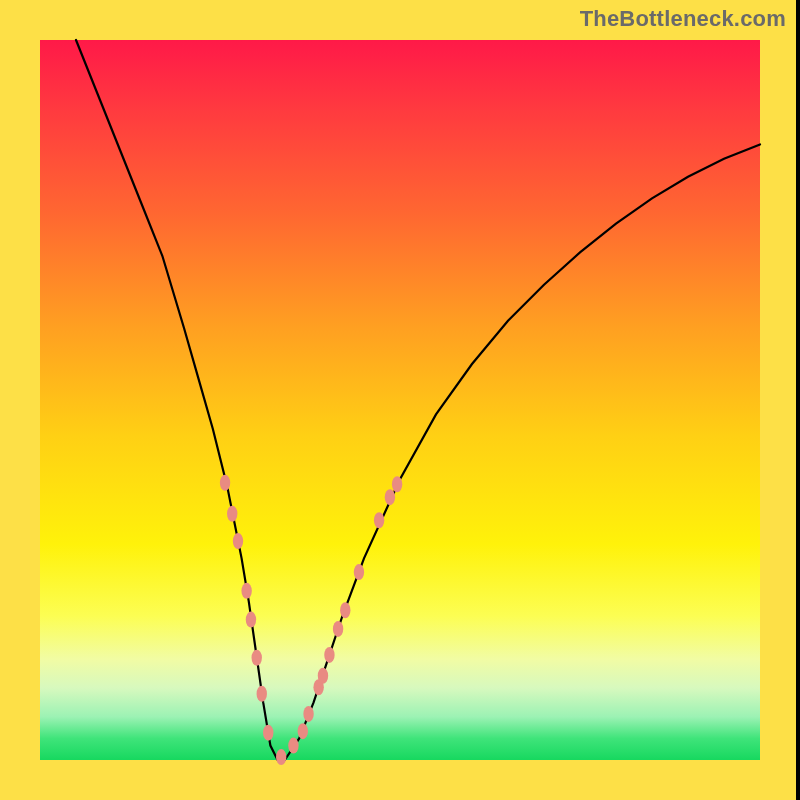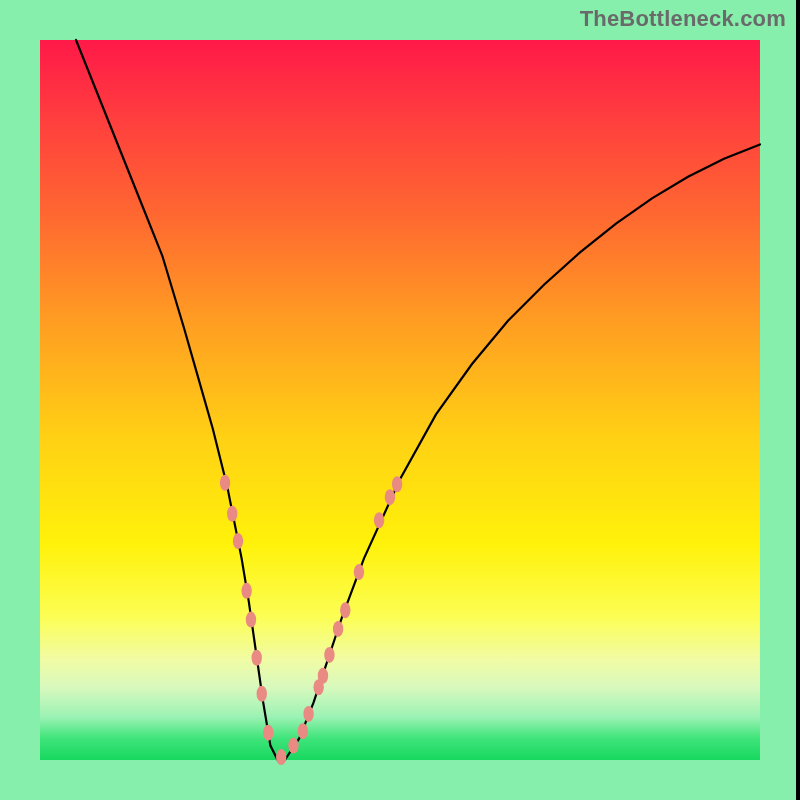--- a/index.html
+++ b/index.html
@@ -1,21 +1,21 @@
 <!DOCTYPE html>
 <html><head>
 <meta charset="utf-8">
 <style>
   * { margin: 0; padding: 0; box-sizing: border-box; }
   html, body { width: 800px; height: 800px; overflow: hidden; background: #000; }
   .stage {
     position: relative;
     width: 796px;
     height: 800px;
-    background: #86efac;
+    background: #fde047;
   }
   .plot-area {
     position: absolute;
     left: 40px;
     top: 40px;
     width: 720px;
     height: 720px;
     background: linear-gradient(to bottom,
       #ff1948 0%,
       #ff3b3f 10%,

